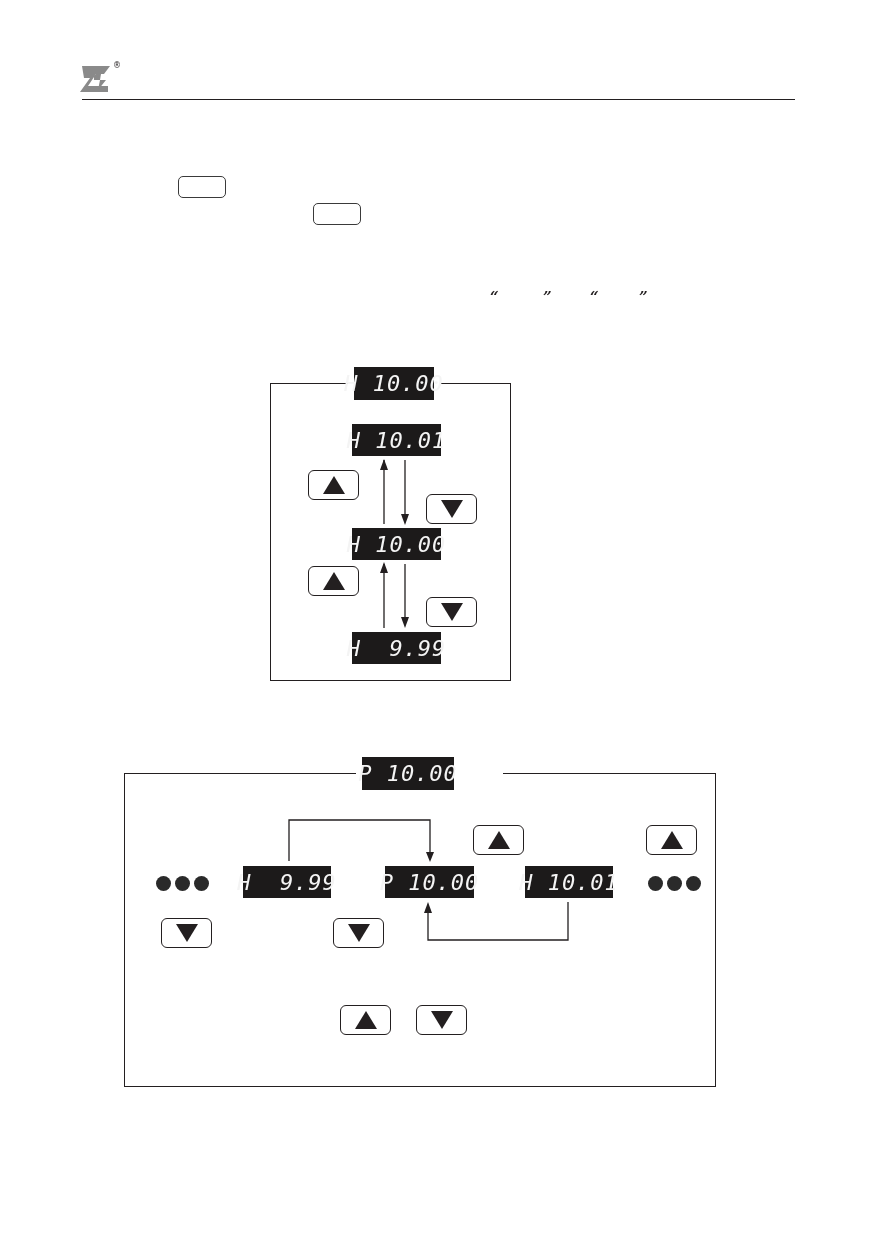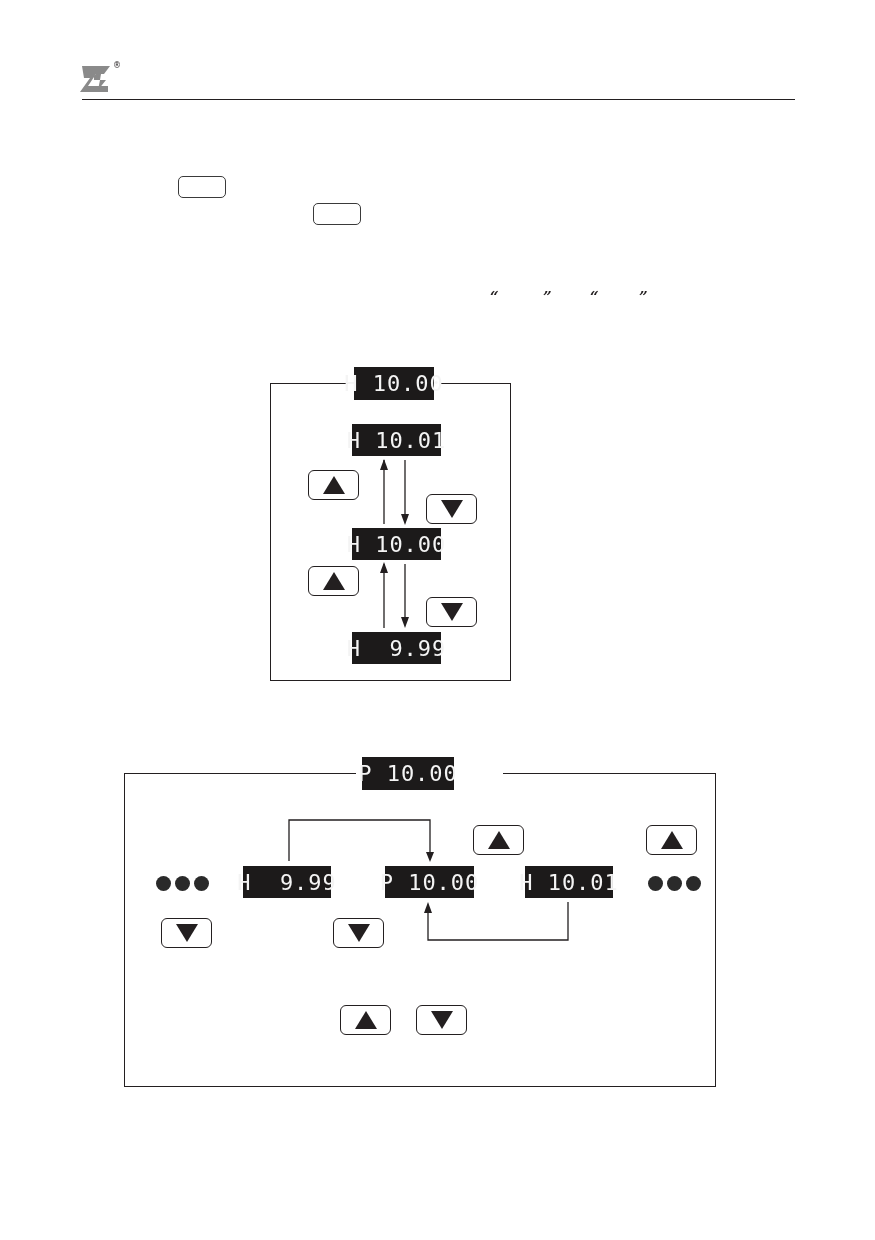--- a/index.html
+++ b/index.html
@@ -7,21 +7,21 @@
          font-family: "DejaVu Serif", serif; color: #231f20; }
   .abs { position: absolute; }
   .logo { left: 80px; top: 62px; width: 34px; height: 32px; }
   .reg { left: 113px; top: 61px; font-size: 8px; font-family: "DejaVu Sans", sans-serif; }
   .header-rule { left: 82px; top: 99px; width: 713px; height: 0; border-top: 1.5px solid #231f20; }
   .keycap { border: 1.5px solid #3a3a3a; border-radius: 5px; background: #fff; box-sizing: border-box; }
   .quote { font-size: 15px; font-style: italic; font-weight: bold; color: #231f20; }
   .frame { border: 1.3px solid #231f20; box-sizing: border-box; }
   .lcd { background: #1c1a1a; box-sizing: border-box; display: flex; align-items: center;
          justify-content: center; color: #f4f4f4; font-family: "DejaVu Sans Mono", monospace;
-         font-size: 22px; letter-spacing: 1px; white-space: pre; }
+         font-size: 22px; letter-spacing: 1px; white-space: pre; font-style: italic; }
   .btn { border: 1.5px solid #231f20; border-radius: 6px; background: #fff; box-sizing: border-box;
          display: flex; align-items: center; justify-content: center; }
   .tri-up { width: 0; height: 0; border-left: 11px solid transparent; border-right: 11px solid transparent;
             border-bottom: 18px solid #231f20; }
   .tri-down { width: 0; height: 0; border-left: 11px solid transparent; border-right: 11px solid transparent;
               border-top: 18px solid #231f20; }
   .dots { display: flex; gap: 4px; }
   .dot { width: 15px; height: 15px; border-radius: 50%; background: #2a2a2a; }
   svg.lines { position: absolute; left: 0; top: 0; }
 </style>

